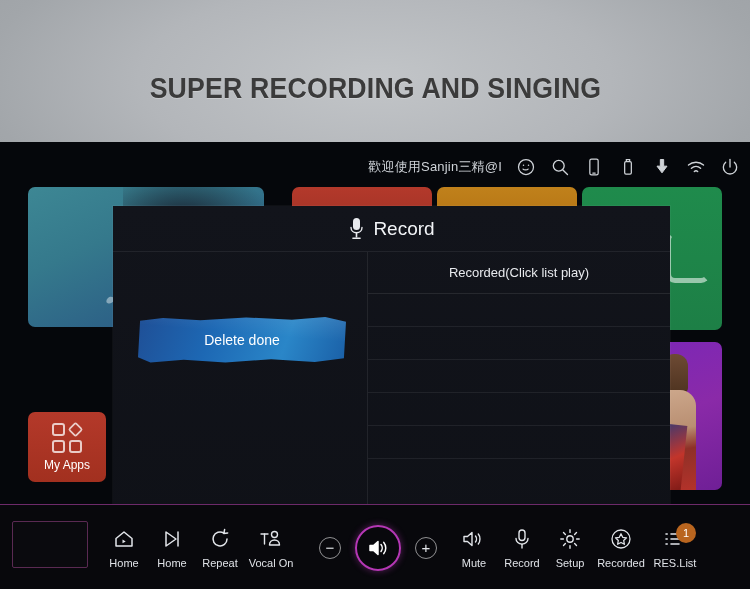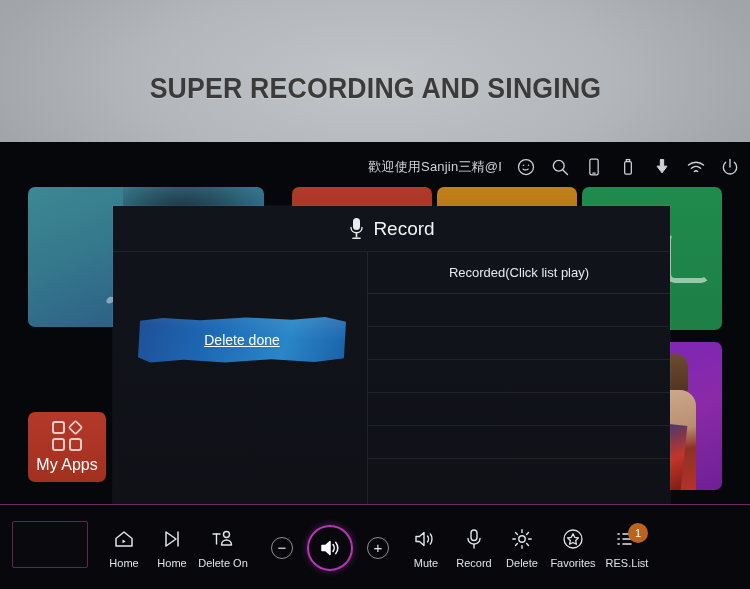--- a/index.html
+++ b/index.html
@@ -92,21 +92,21 @@
     transform: rotate(6deg);
   }
   .tile-apps {
     left: 28px; top: 225px; width: 78px; height: 70px;
     background: linear-gradient(180deg,#b4392a,#a2301f);
     display:flex; flex-direction: column; align-items:center; justify-content:center; gap: 5px;
   }
   .apps-grid { display: grid; grid-template-columns: 13px 13px; grid-template-rows: 13px 13px; gap: 4px; }
   .apps-grid i { border: 2px solid rgba(255,255,255,0.75); border-radius: 3px; display:block; }
   .apps-grid i.diamond { border-radius: 3px; transform: rotate(45deg) scale(0.86); }
-  .tile-apps .label { color: #fff; font-size: 16px; }
+  .tile-apps .label { color: #fff; font-size: 12px; }
   .tile-strip { position:absolute; top: 296px; height: 10px; border-radius: 2px; }
 
   
   .dialog {
     position: absolute; left: 113px; top: 64px; width: 557px; height: 427px;
     background: linear-gradient(180deg,#12141b 0%, #0e1016 100%);
     box-shadow: 0 0 0 1px rgba(255,255,255,0.04);
   }
   .dlg-title {
     height: 46px; display: flex; align-items: center; justify-content: center; gap: 8px;
@@ -123,21 +123,21 @@
     background: linear-gradient(110deg,#1f4f96 0%, #1d68b4 35%, #2a86c8 70%, #1a5fa6 100%);
     display:flex; align-items:center; justify-content:center;
     color: #fff; font-size: 14px;
     clip-path: polygon(1% 10%, 12% 4%, 30% 9%, 52% 3%, 74% 8%, 90% 2%, 100% 12%, 99% 88%, 85% 96%, 64% 90%, 42% 97%, 22% 91%, 6% 97%, 0% 86%);
     box-shadow: 0 2px 6px rgba(0,0,0,0.5);
   }
   .toast::after {
     content:""; position:absolute; left:0; top:0; right:0; bottom:0;
     background: linear-gradient(185deg, rgba(255,255,255,0.10) 0%, rgba(255,255,255,0) 40%);
   }
-  .toast span { position: relative; z-index: 2; text-decoration: underline; }
+  .toast span { position: relative; z-index: 2; }
 
   .rec-buttons { position: absolute; left: 0; bottom: 22px; width: 100%; display:flex; justify-content:center; gap: 66px; }
   .rbtn { width: 38px; height: 38px; border-radius: 50%; border: 1px solid rgba(255,255,255,0.38);
           display:flex; align-items:center; justify-content:center; background: rgba(255,255,255,0.02); }
   .rbtn .dot { width: 25px; height: 25px; border-radius: 50%; background: #ea0b0b; }
   .rbtn .sq  { width: 22px; height: 22px; border-radius: 2px;
                background: linear-gradient(180deg,#ffffff,#d7d9dc); }
 
   .list-head {
     height: 42px; display:flex; align-items:center; justify-content:center;
@@ -335,31 +335,40 @@
         <div class="tb-item">
           <div class="ico">
             <svg width="24" height="24" viewBox="0 0 24 24" fill="none" stroke="#e2e5ea" stroke-width="1.5" stroke-linejoin="round">
               <path d="M6 5l10 7-10 7z"></path>
                 <path d="M18 5v14" stroke-linecap="round"></path>
             </svg>
           </div>
           <div class="lbl">Home</div>
         </div>
 
+        <div class="tb-item">
+          <div class="ico">
+            <svg width="24" height="24" viewBox="0 0 24 24" fill="none" stroke="#e2e5ea" stroke-width="1.5" stroke-linecap="round">
+              <path d="M19 12a7 7 0 11-3.2-5.9"></path>
+                <path d="M16.6 2.6l-0.8 3.9 3.9-0.6" stroke-linejoin="round"></path>
+            </svg>
+          </div>
+          <div class="lbl">Repeat</div>
+        </div>
 
         <div class="tb-item wide">
           <div class="ico">
             <svg width="26" height="24" viewBox="0 0 26 24" fill="none" stroke="#e2e5ea" stroke-width="1.4" stroke-linecap="round" stroke-linejoin="round">
               <path d="M3 7h7"></path>
                 <path d="M6.5 7v10"></path>
               <circle cx="16.5" cy="7.5" r="3"></circle>
               <path d="M11.5 18c0-3 2.3-5 5-5s5 2 5 5z"></path>
             </svg>
           </div>
-          <div class="lbl">Delete On</div>
+          <div class="lbl">Vocal On</div>
         </div>
 
         <div class="tb-gap"></div>
 
         <div class="tb-item">
           <div class="circ-btn">−</div>
         </div>
 
         <div class="tb-item">
           <div class="vol-knob">
@@ -397,31 +406,31 @@
           <div class="lbl">Record</div>
         </div>
 
         <div class="tb-item">
           <div class="ico">
             <svg width="24" height="24" viewBox="0 0 24 24" fill="none" stroke="#e2e5ea" stroke-width="1.4">
               <circle cx="12" cy="12" r="3.2"></circle>
               <path d="M12 2.8v2.6M12 18.6v2.6M2.8 12h2.6M18.6 12h2.6M5.5 5.5l1.9 1.9M16.6 16.6l1.9 1.9M18.5 5.5l-1.9 1.9M7.4 16.6l-1.9 1.9" stroke-linecap="round"></path>
             </svg>
           </div>
-          <div class="lbl">Delete</div>
+          <div class="lbl">Setup</div>
         </div>
 
         <div class="tb-item wide">
           <div class="ico">
             <svg width="24" height="24" viewBox="0 0 24 24" fill="none" stroke="#e2e5ea" stroke-width="1.3" stroke-linejoin="round">
               <circle cx="12" cy="12" r="9"></circle>
               <path d="M12 6.8l1.7 3.5 3.8.5-2.8 2.7.7 3.8-3.4-1.8-3.4 1.8.7-3.8-2.8-2.7 3.8-.5z"></path>
             </svg>
           </div>
-          <div class="lbl">Favorites</div>
+          <div class="lbl">Recorded</div>
         </div>
 
 
         <div class="tb-item wide rel">
           <div class="ico">
             <svg width="26" height="24" viewBox="0 0 26 24" fill="none" stroke="#e2e5ea" stroke-width="1.6" stroke-linecap="round">
               <path d="M4 7h1.2M4 12h1.2M4 17h1.2"></path>
               <path d="M9 7h12M9 12h10M9 17h8"></path>
             </svg>
           </div>

